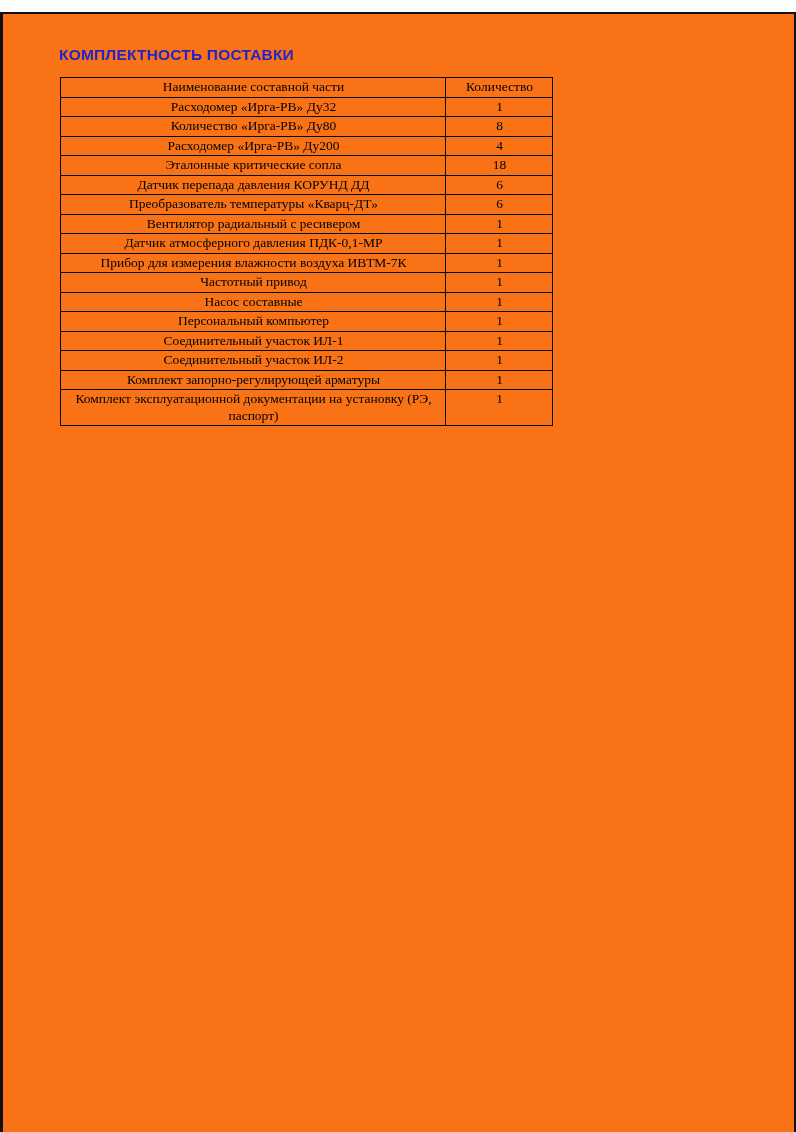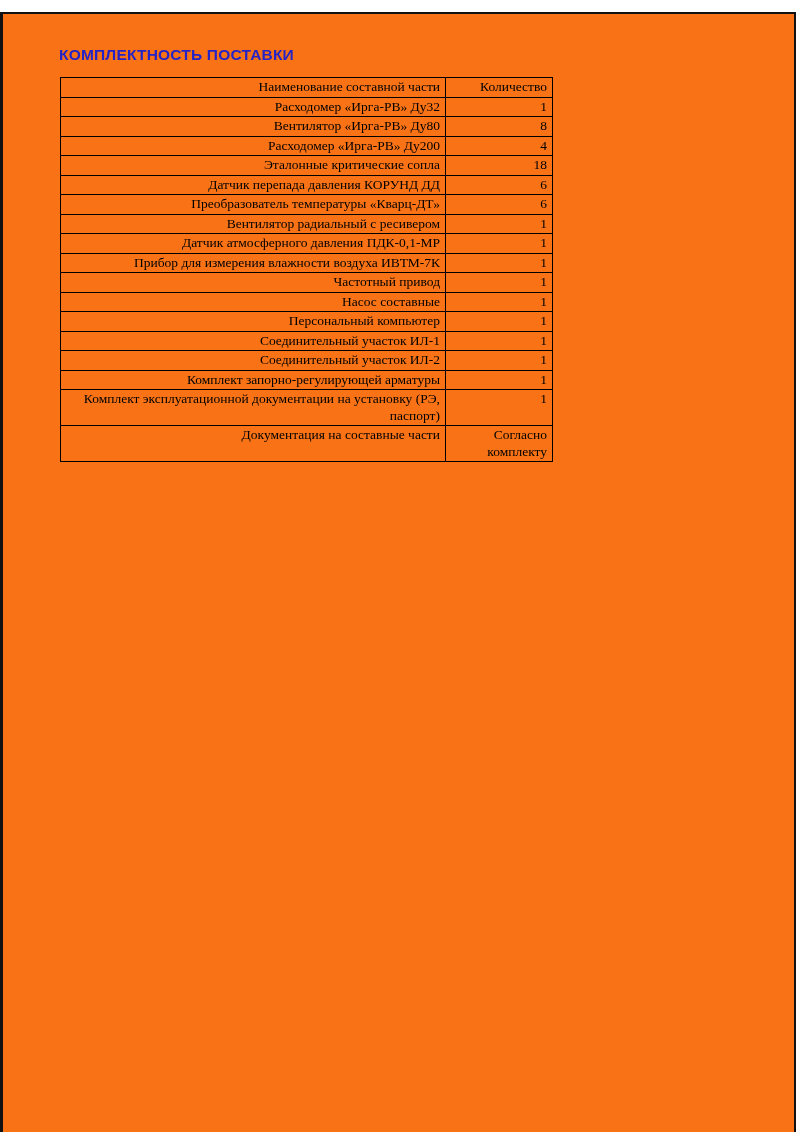--- a/index.html
+++ b/index.html
@@ -41,21 +41,21 @@
     font-family: "Liberation Serif", serif;
     font-size: 13.5px;
     color: #000000;
   }
   table.components th,
   table.components td {
     border: 1px solid #000000;
     padding: 1px 5px 1px 6px;
     line-height: 16.5px;
     vertical-align: top;
-    text-align: right;
+    text-align: center;
     font-weight: normal;
     overflow: hidden;
   }
   col.c-name { width: 385px; }
   col.c-qty  { width: 107px; }
 </style>
 </head>
 <body>
 
 <div class="page">
@@ -71,21 +71,21 @@
         <th>Наименование составной части</th>
         <th>Количество</th>
       </tr>
     </thead>
     <tbody>
         <tr>
           <td>Расходомер «Ирга-РВ» Ду32</td>
           <td>1</td>
         </tr>
         <tr>
-          <td>Вентилятор «Ирга-РВ» Ду80</td>
+          <td>Количество «Ирга-РВ» Ду80</td>
           <td>8</td>
         </tr>
         <tr>
           <td>Расходомер «Ирга-РВ» Ду200</td>
           <td>4</td>
         </tr>
         <tr>
           <td>Эталонные критические сопла</td>
           <td>18</td>
         </tr>
@@ -130,19 +130,15 @@
           <td>1</td>
         </tr>
         <tr>
           <td>Комплект запорно-регулирующей арматуры</td>
           <td>1</td>
         </tr>
         <tr>
           <td>Комплект эксплуатационной документации на установку (РЭ, паспорт)</td>
           <td>1</td>
         </tr>
-        <tr>
-          <td>Документация на составные части</td>
-          <td>Согласно комплекту</td>
-        </tr>
       </tbody>
   </table>
 </div>
 
 </body></html>

